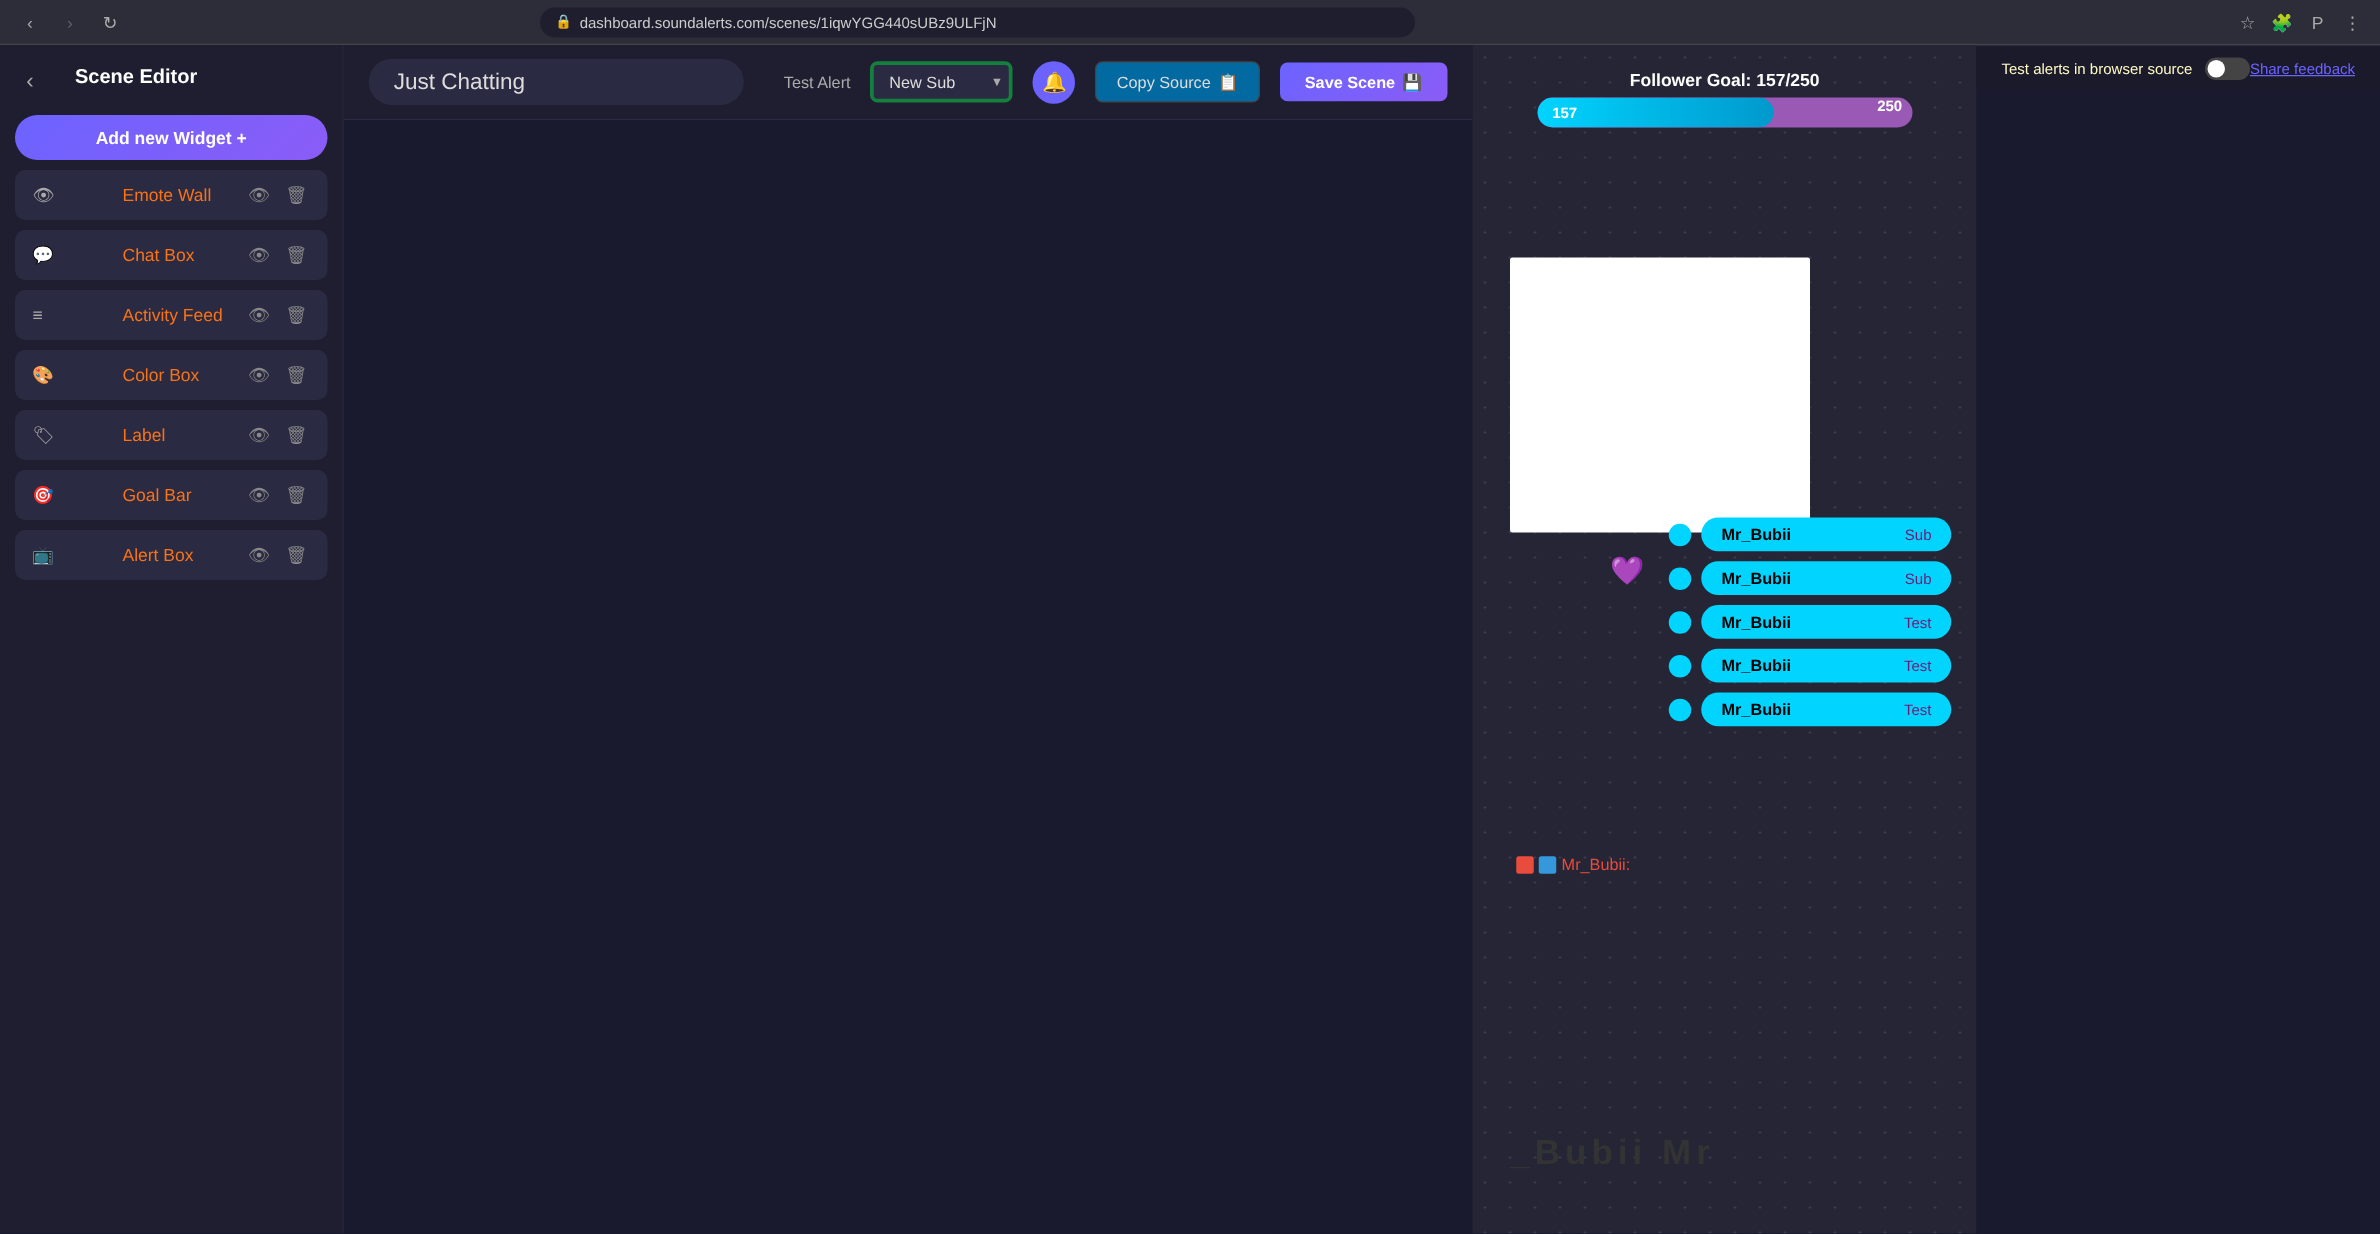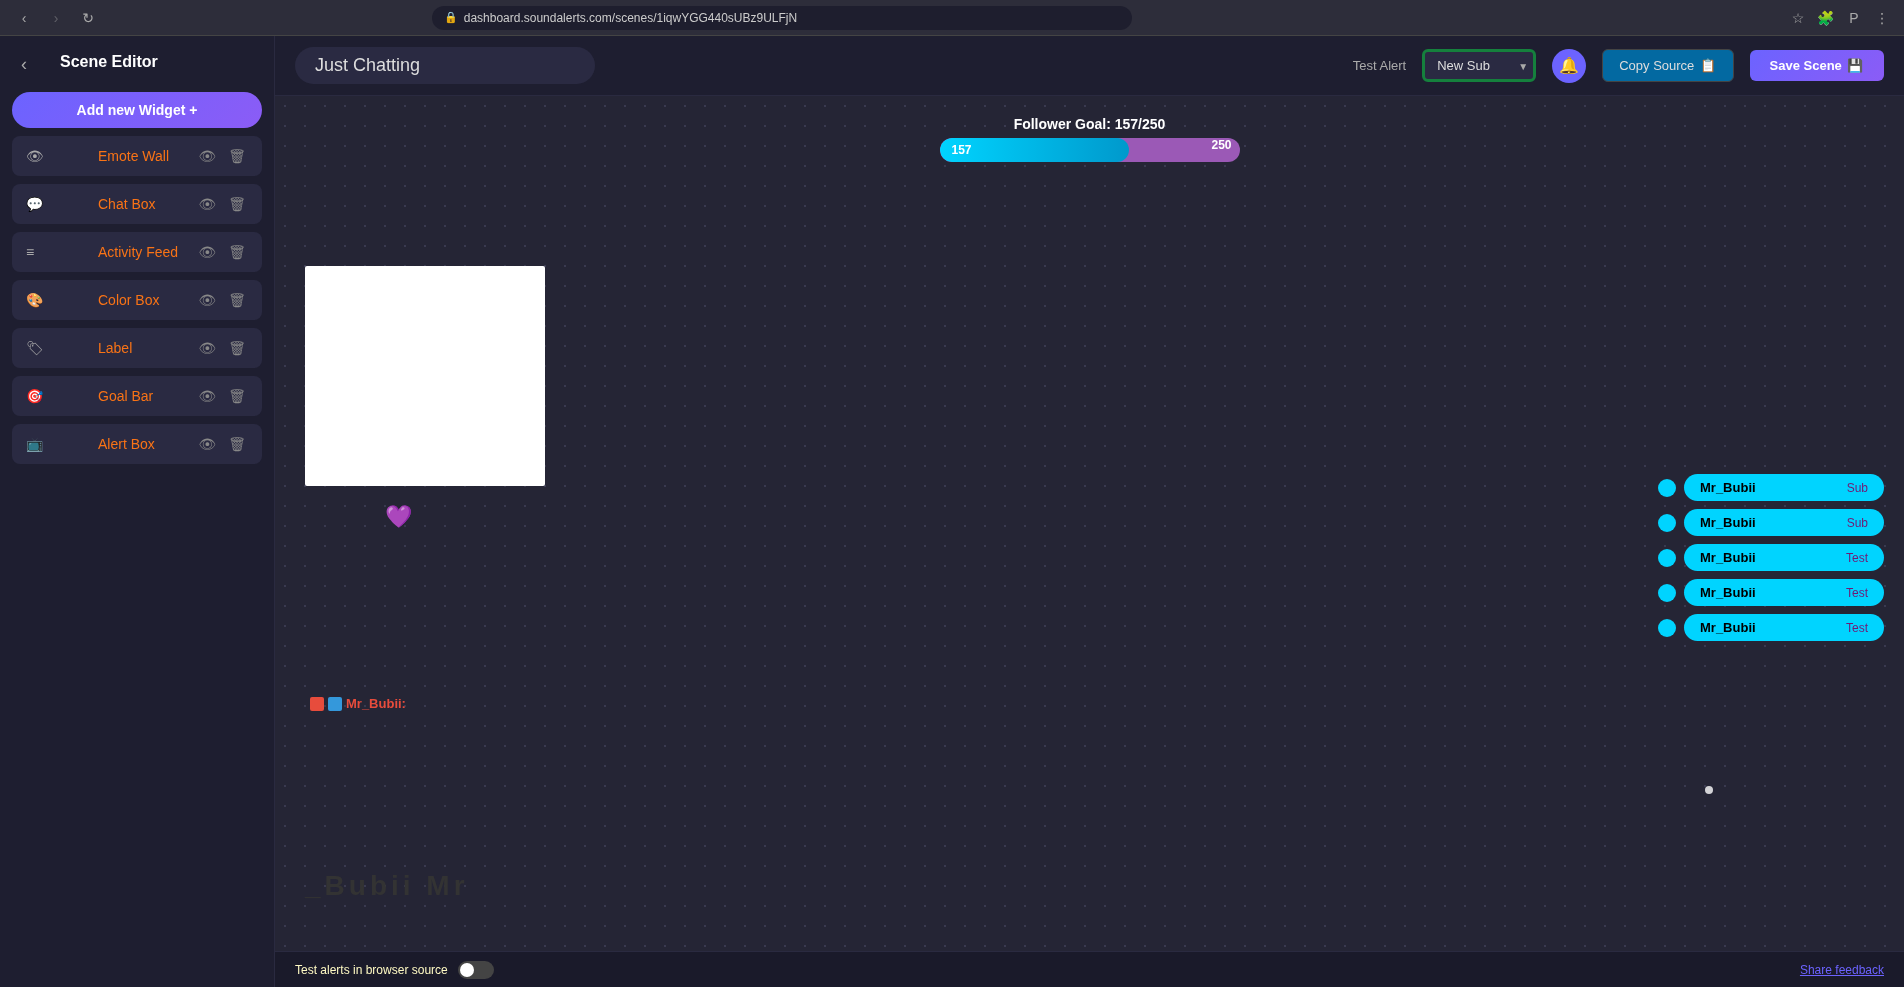--- a/index.html
+++ b/index.html
@@ -139,21 +139,21 @@
       color: #888;
       cursor: pointer;
       font-size: 14px;
       padding: 2px;
     }
 
     
     .content-area {
       flex: 1;
       display: flex;
-      flex-direction: column;
+      flex-direction: row;
       background: #1a1a2e;
       overflow: hidden;
     }
 
     
     .top-bar {
       height: 60px;
       background: #1e1e30;
       border-bottom: 1px solid #2a2a40;
       display: flex;
@@ -316,21 +316,21 @@
       border-radius: 2px;
     }
     .chat-widget-user-row {
       position: absolute;
       bottom: 30px;
       left: 2px;
       display: flex;
       align-items: center;
       gap: 4px;
       font-size: 13px;
-      font-weight: 700;
+      font-weight: 400;
       color: #e74c3c;
     }
     .chat-user-badge {
       width: 14px; height: 14px;
       background: #e74c3c;
       border-radius: 2px;
     }
     .chat-user-badge-blue {
       width: 14px; height: 14px;
       background: #3498db;

